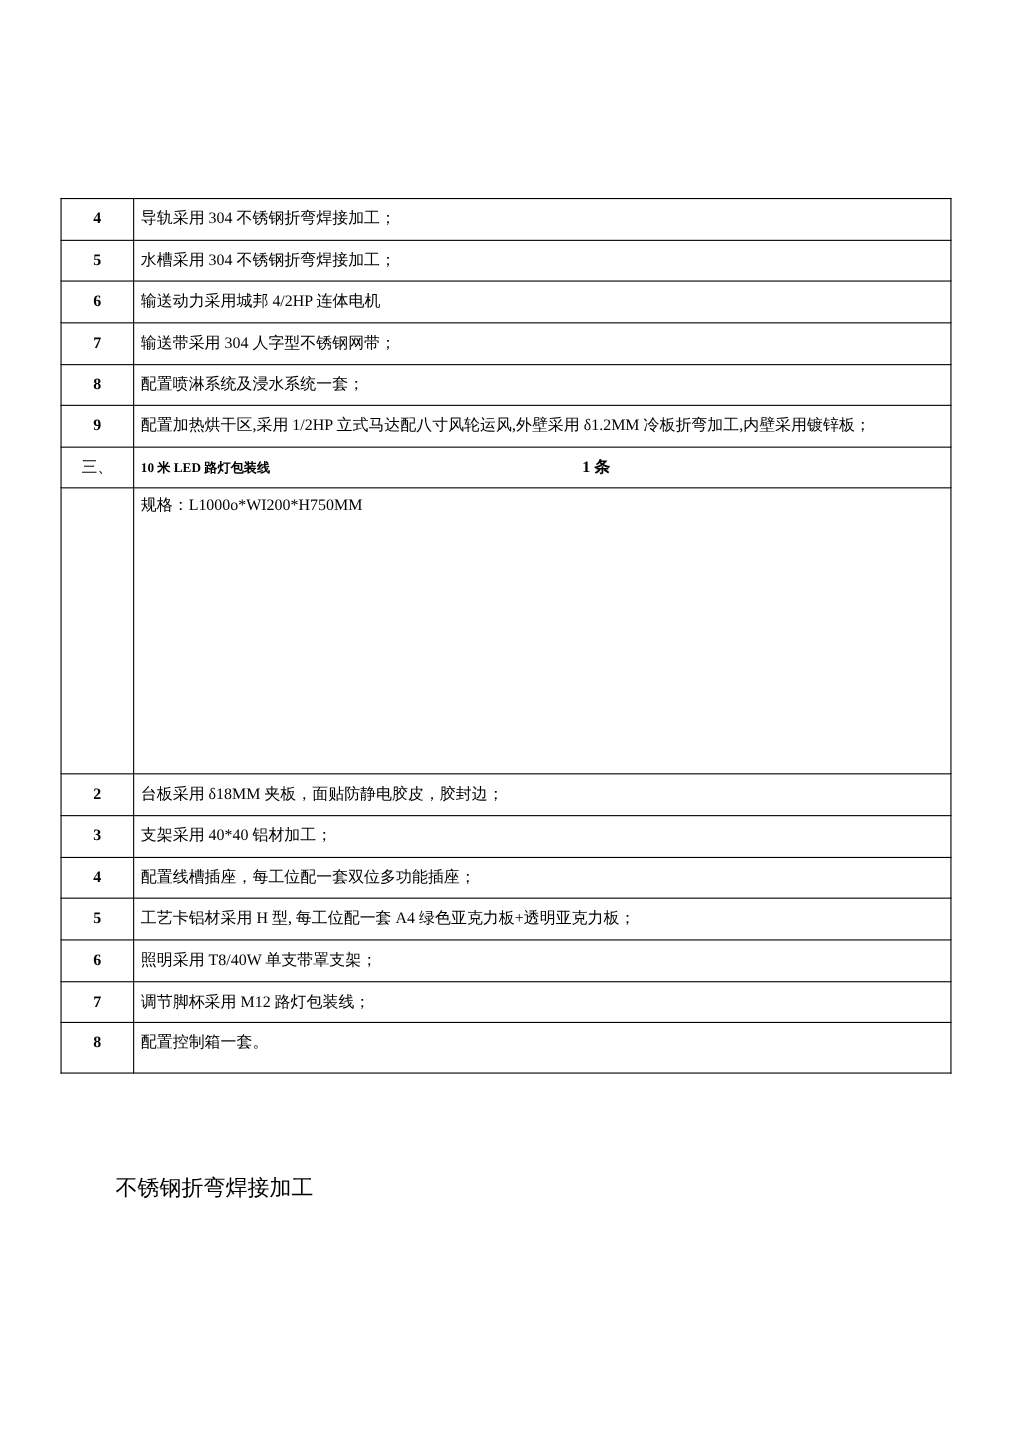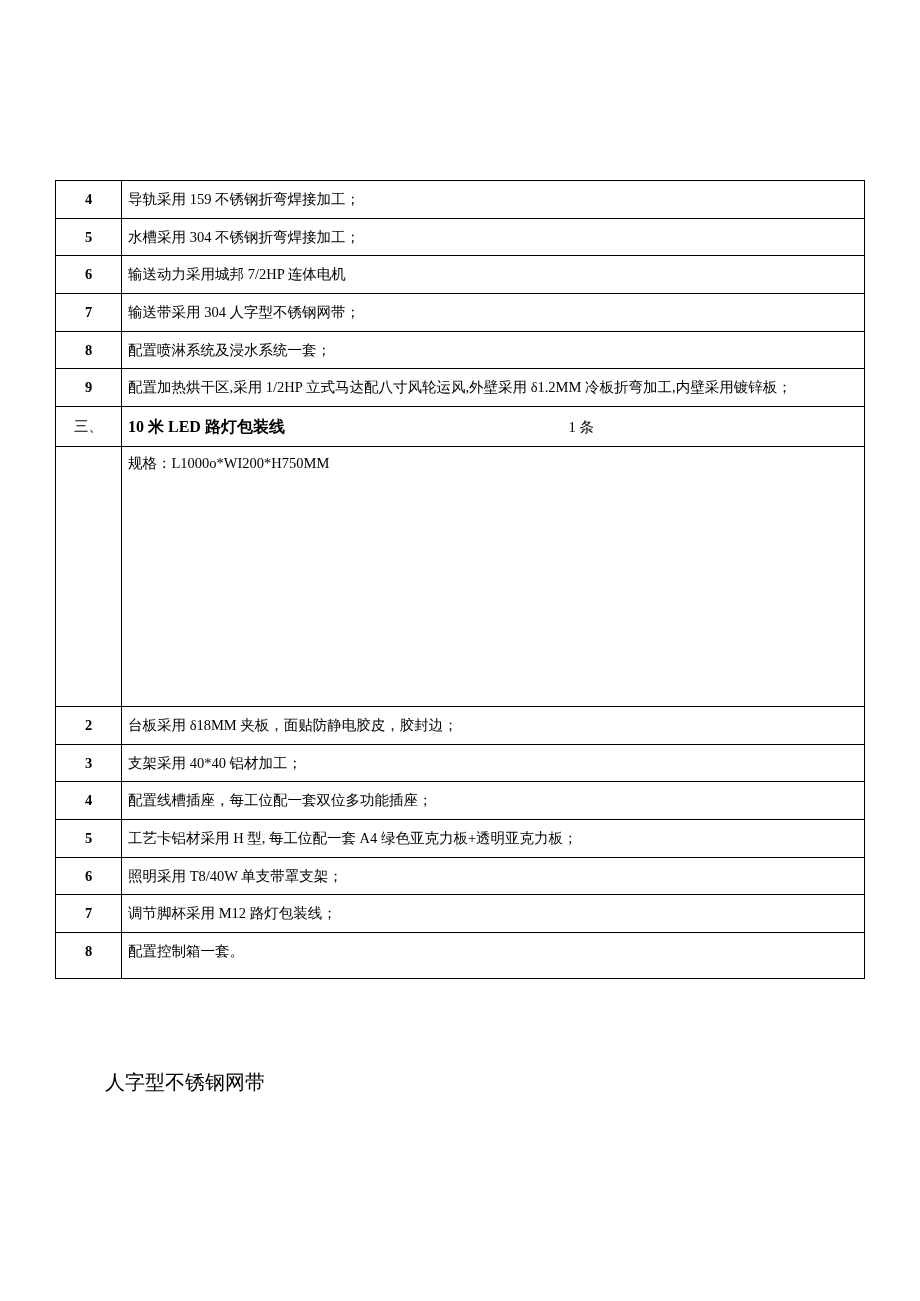--- a/index.html
+++ b/index.html
@@ -2,42 +2,42 @@
 <html><head>
   <meta charset="utf-8">
   <style>
     * { box-sizing: border-box; margin: 0; padding: 0; }
     body { background: #fff; font-family: "SimSun", "宋体", serif; font-size: 14.5px; color: #000; padding: 60px 55px 40px 55px; width: 920px; }
     table { border-collapse: collapse; width: 100%; margin-top: 120px; }
     td { border: 1px solid #000; vertical-align: middle; padding: 6px 6px; line-height: 1.7; }
     td.num { width: 66px; text-align: center; font-weight: bold; font-family: "Times New Roman", serif; }
     td.num-cn { width: 66px; text-align: center; font-family: "SimSun", serif; }
     .price { color: #c00060; font-family: "SimSun", serif; }
-    .title-row .title { font-weight: bold; font-family: "SimSun", serif; font-size: 16px; }
-    .qty { display: inline-block; margin-left: 280px; font-weight: normal; font-size: 14.5px; }
+    .title-row .title { font-weight: bold; font-family: "SimSun", serif; font-size: 12px; }
+    .qty { display: inline-block; margin-left: 280px; font-weight: bold; font-size: 14.5px; }
     .tall { height: 260px; vertical-align: top; padding-top: 4px; margin-left: 44px; }
     .price-cell { padding: 18px 6px; }
     .footer-note { margin-top: 90px; margin-left: 50px; font-size: 20px; font-family: "SimSun", serif; }
   </style>
 </head>
 <body>
 
 <table>
   <tbody>
     <tr>
       <td class="num">4</td>
-      <td>导轨采用 159 不锈钢折弯焊接加工；</td>
+      <td>导轨采用 304 不锈钢折弯焊接加工；</td>
     </tr>
     <tr>
       <td class="num">5</td>
       <td>水槽采用 304 不锈钢折弯焊接加工；</td>
     </tr>
     <tr>
       <td class="num">6</td>
-      <td>输送动力采用城邦 7/2HP 连体电机</td>
+      <td>输送动力采用城邦 4/2HP 连体电机</td>
     </tr>
     <tr>
       <td class="num">7</td>
       <td>输送带采用 304 人字型不锈钢网带；</td>
     </tr>
     <tr>
       <td class="num">8</td>
       <td>配置喷淋系统及浸水系统一套；</td>
     </tr>
     <tr>
@@ -80,13 +80,13 @@
       <td class="num">7</td>
       <td>调节脚杯采用 M12 路灯包装线；</td>
     </tr>
     <tr>
       <td class="num" style="vertical-align:top;">8</td>
       <td style="padding-bottom:14px;">配置控制箱一套。</td>
     </tr>
   </tbody>
 </table>
 
-<div class="footer-note">人字型不锈钢网带</div>
+<div class="footer-note">不锈钢折弯焊接加工</div>
 
 </body></html>

